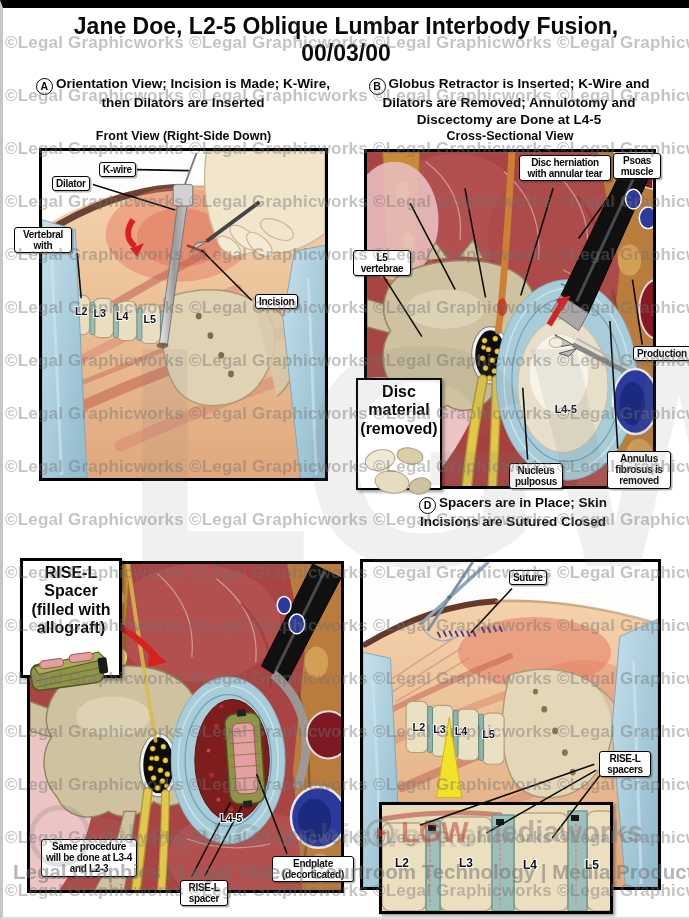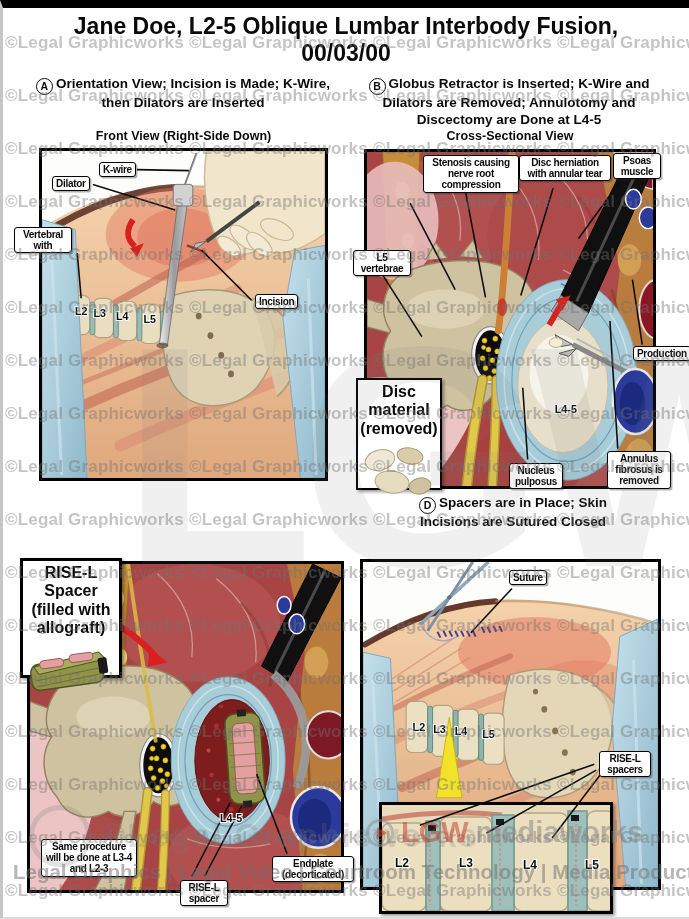--- a/index.html
+++ b/index.html
@@ -264,21 +264,20 @@
         <path class="leader" d="M190,37 L157,146"></path>
         <path class="leader" d="M262,25 L216,88"></path>
         <path class="leader" d="M44,52 L90,140"></path>
         <path class="leader" d="M14,122 L56,188"></path>
         <path class="leader" d="M281,196 L271,130"></path>
         <path class="leader" d="M164,313 L159,240"></path>
         <path class="leader" d="M256,302 L248,172"></path>
       </g>
       <text class="vlbl" x="203" y="266">L4-5</text>
     </svg>
-    <div class="lbl" style="left:56px;top:3px;width:96px">Stenosis causing nerve root compression</div>
     <div class="lbl" style="left:152px;top:3px;width:92px">Disc herniation with annular tear</div>
     <div class="lbl" style="left:246px;top:1px;width:48px">Psoas muscle</div>
     <div class="lbl" style="left:-14px;top:98px;width:58px">L5 vertebrae</div>
     <div class="lbl nowrap" style="left:266px;top:194px">Production</div>
     <div class="lbl" style="left:142px;top:311px;width:54px">Nucleus pulposus</div>
     <div class="lbl" style="left:240px;top:299px;width:64px">Annulus fibrosus is removed</div>
     <div class="inset" style="left:-11px;top:226px;width:86px;height:112px;border-width:2px">
       <div class="ilbl">Disc material (removed)</div>
       <svg width="82" height="70" viewBox="0 0 82 70">
         <ellipse cx="22" cy="22" rx="15" ry="10" fill="#efe8d6" stroke="#b3a584" stroke-width="1" transform="rotate(-15 22 22)"></ellipse>

